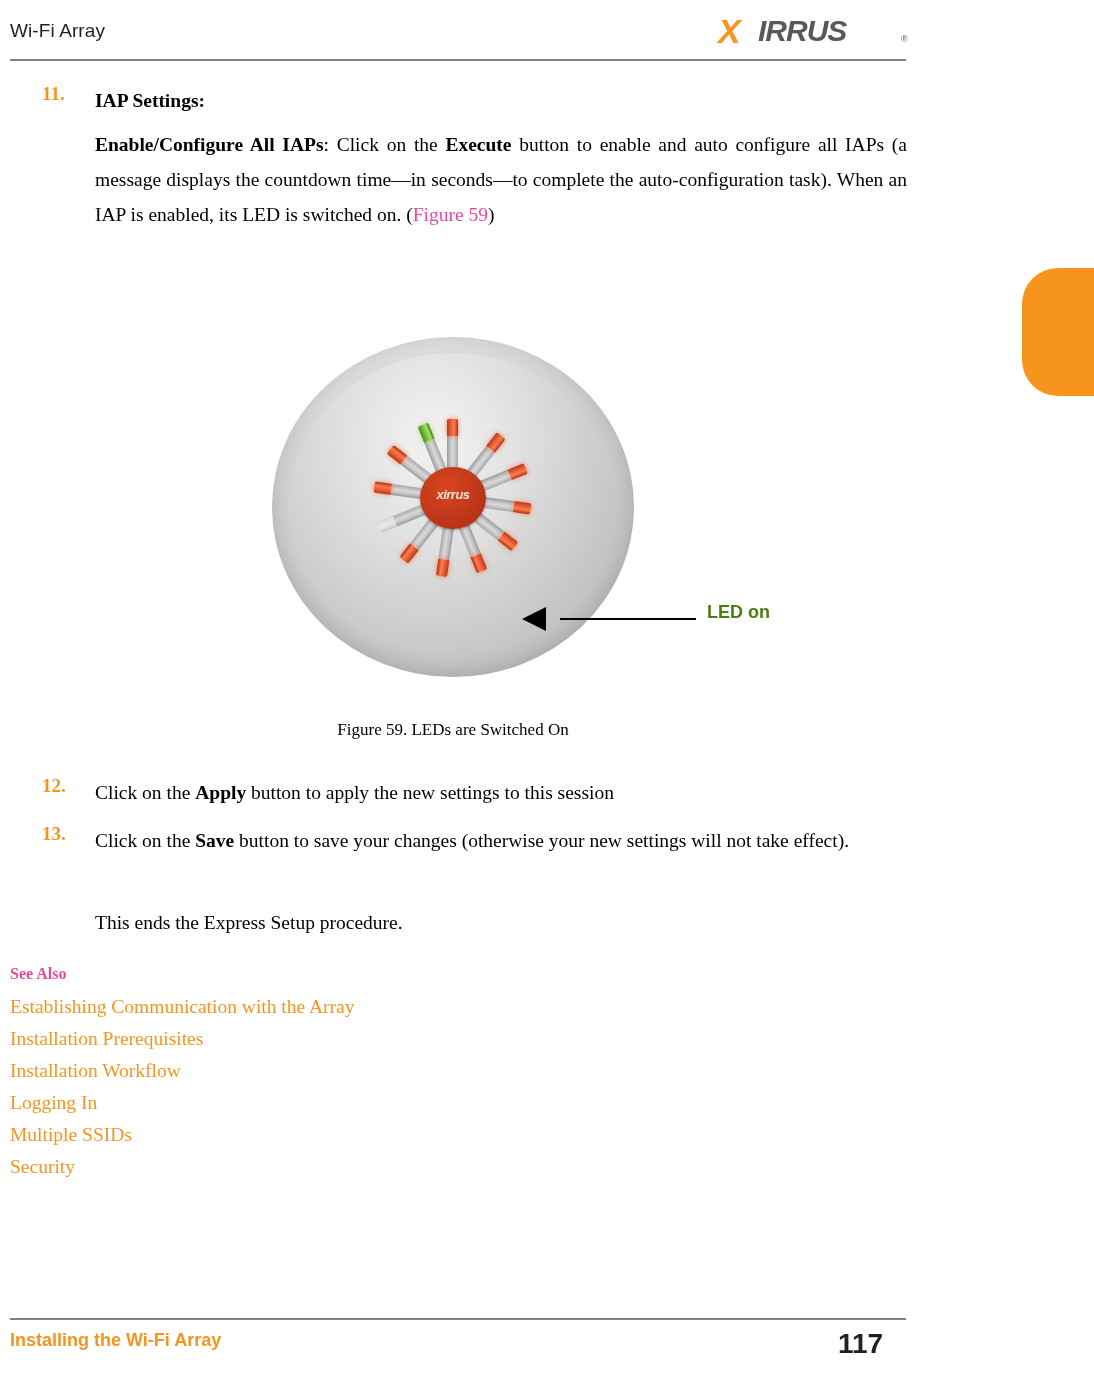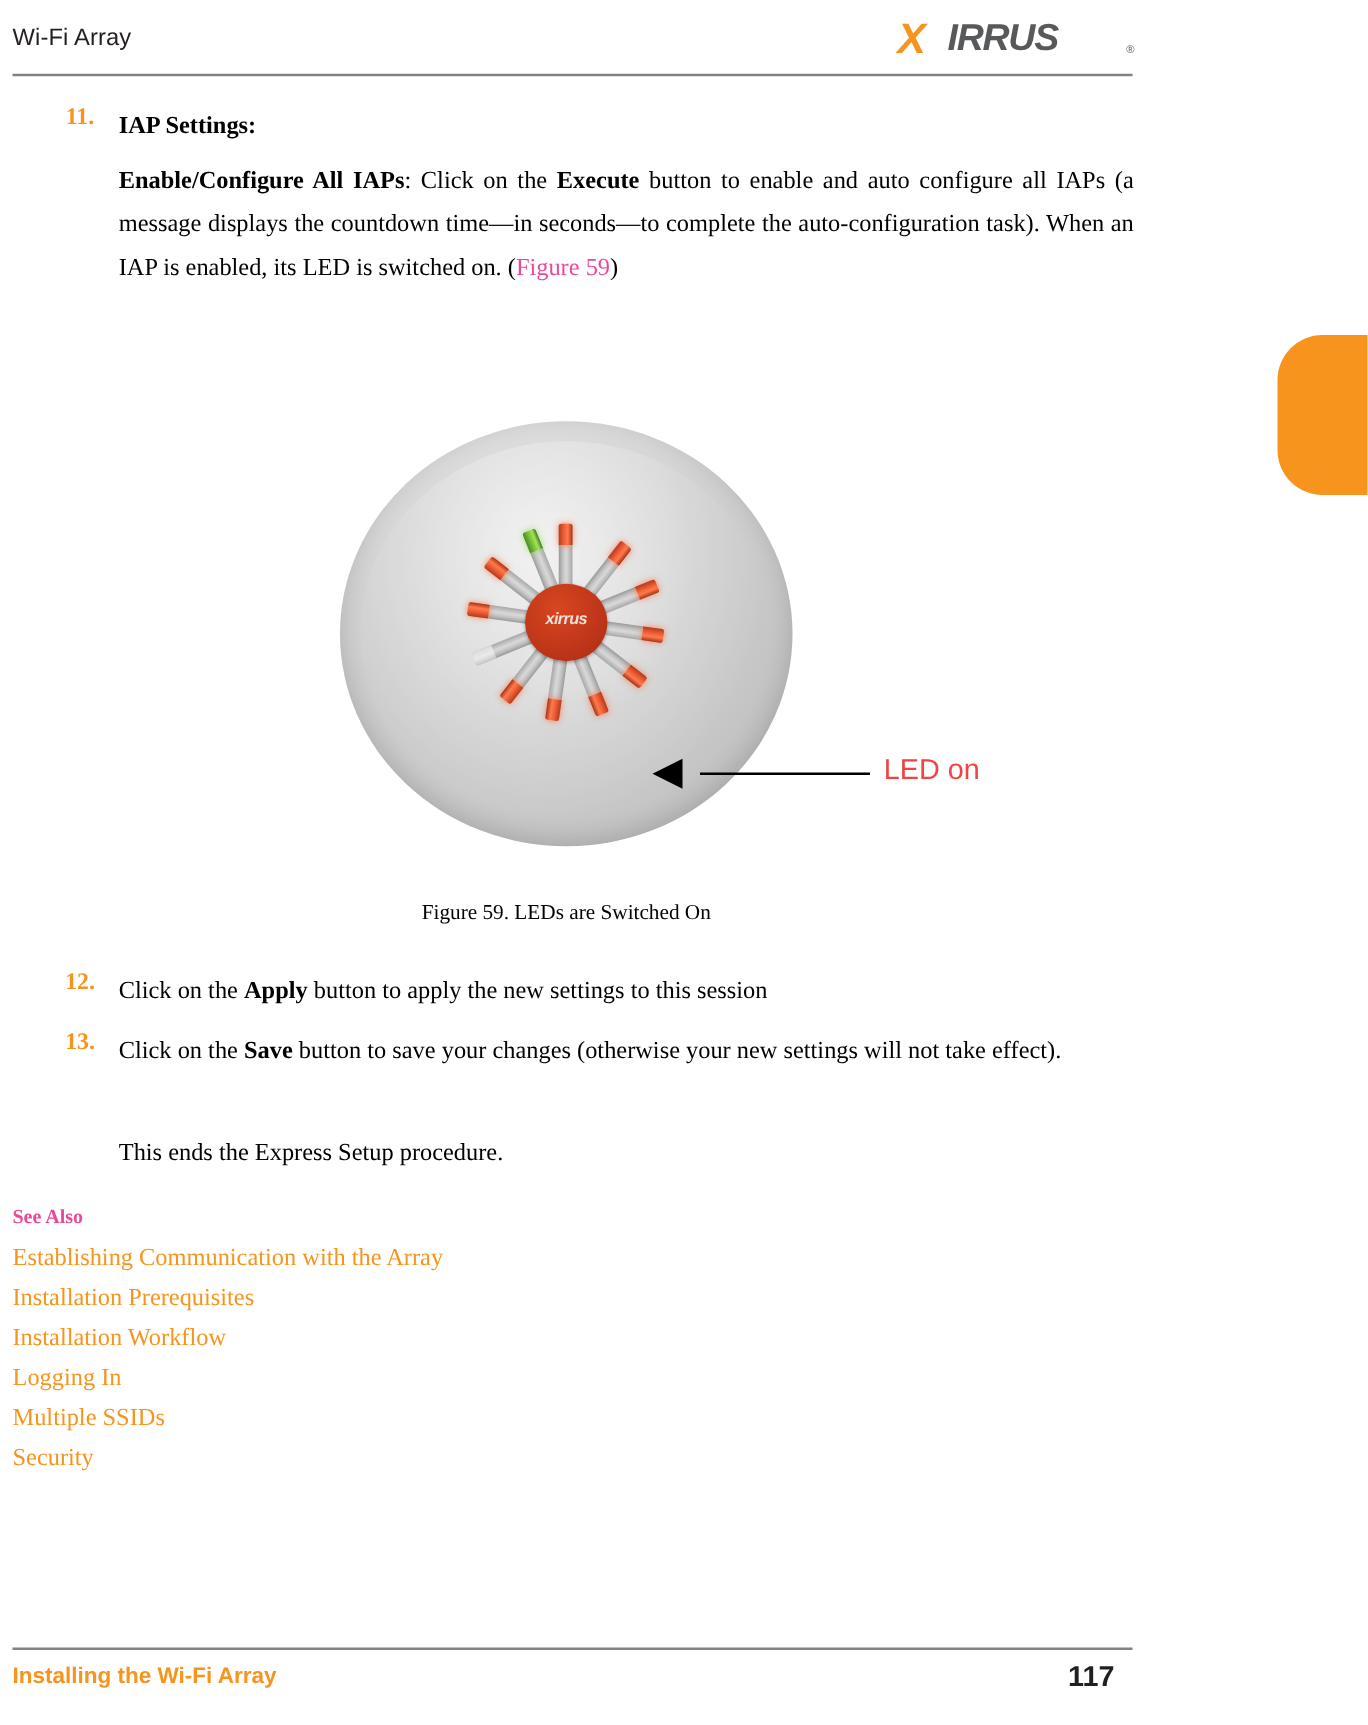--- a/index.html
+++ b/index.html
@@ -91,21 +91,21 @@
     left: 0;
     top: 75px;
     width: 1094px;
   }
   .num {
     position: absolute;
     font-family: "Liberation Serif", serif;
     font-weight: bold;
     font-size: 19px;
     color: #f7941e;
-    text-align: center;
+    text-align: left;
     width: 44px;
   }
   .para {
     position: absolute;
     font-size: 19.5px;
     line-height: 35px;
     text-align: justify;
     color: #000000;
   }
   .para b { font-weight: bold; }
@@ -217,23 +217,23 @@
     width: 0; height: 0;
     border-top: 12px solid transparent;
     border-bottom: 12px solid transparent;
     border-right: 24px solid #000000;
   }
   .callout-text {
     position: absolute;
     left: 707px;
     top: 272px;
     font-family: "Liberation Sans", sans-serif;
-    font-weight: normal;
-    font-size: 23px;
-    color: #ef4444;
+    font-weight: bold;
+    font-size: 18px;
+    color: #4d7c0f;
   }
   .figure-caption {
     position: absolute;
     left: 0;
     top: 390px;
     width: 906px;
     text-align: center;
     font-size: 17px;
     color: #000000;
   }
@@ -283,24 +283,24 @@
     font-family: "Liberation Sans", sans-serif;
     font-weight: bold;
     font-size: 18px;
     color: #f7941e;
   }
   .footer-right {
     position: absolute;
     left: 838px;
     top: 1328px;
     width: 70px;
-    text-align: center;
-    font-family: "Liberation Sans", sans-serif;
-    font-weight: bold;
-    font-size: 23px;
+    text-align: left;
+    font-family: "Liberation Sans", sans-serif;
+    font-weight: bold;
+    font-size: 28px;
     color: #231f20;
   }
 
   
   .thumb-tab {
     position: absolute;
     left: 1022px;
     top: 268px;
     width: 72px;
     height: 128px;

